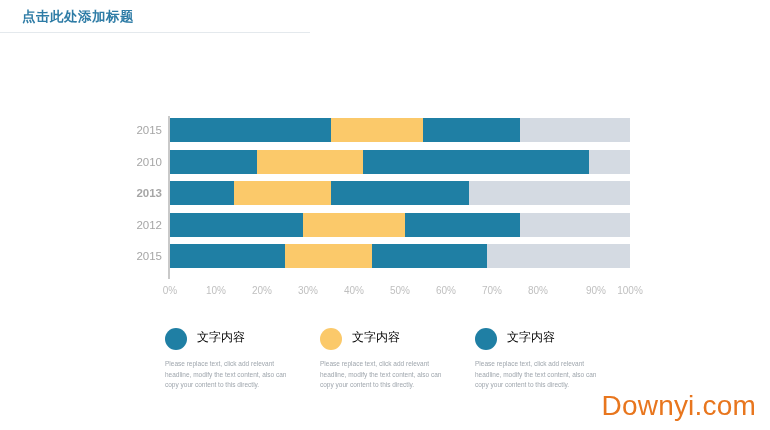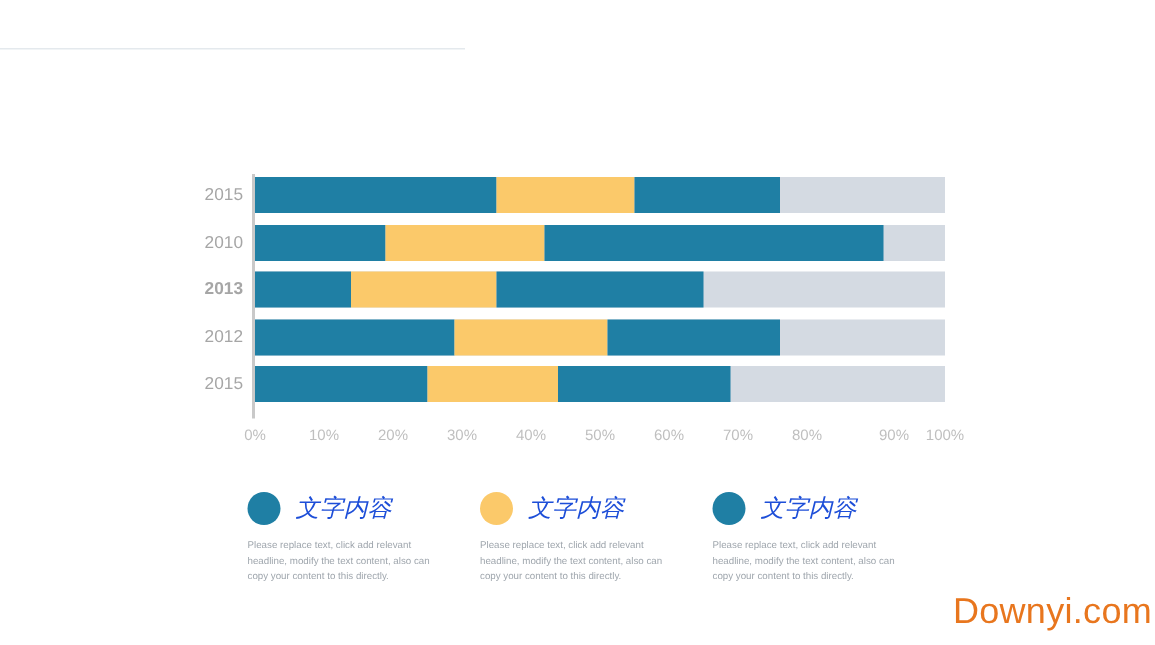--- a/index.html
+++ b/index.html
@@ -123,47 +123,47 @@
     left: 0;
     top: 0;
     width: 22px;
     height: 22px;
     border-radius: 50%;
   }
   .legend-title {
     position: absolute;
     left: 32px;
     top: 1px;
-    font-size: 16px;
-    color: #1d4ed8;
+    font-size: 12px;
+    color: #000000;
     white-space: nowrap;
-    font-style: italic;
   }
   .legend-body {
     margin-top: 7px;
     font-size: 6.5px;
     line-height: 10.5px;
     color: #9FA6AD;
     width: 128px;
   }
 
   
   #watermark {
     position: absolute;
-    right: 2px;
+    right: 14px;
     bottom: 8px;
-    font-size: 24px;
+    font-size: 28px;
     color: #E8761E;
     letter-spacing: 0.2px;
   }
 </style>
 </head>
 <body>
 
 <div id="title-bar">
+  <div id="page-title" style="color: rgb(46, 124, 166);">点击此处添加标题</div>
   <div id="title-underline"></div>
 </div>
 
 <div id="chart">
   <div id="y-axis-line" style="background: rgb(201, 201, 201);"></div>
   <div id="plot-area">
       <div class="bar-row" style="top: 0px;">
         <div class="bar-track" style="background: rgb(212, 218, 226);"></div>
         <div class="seg" style="left: 0px; width: 161px; background: rgb(31, 127, 164);"></div>
         <div class="seg" style="left: 161px; width: 92px; background: rgb(251, 201, 106);"></div>

